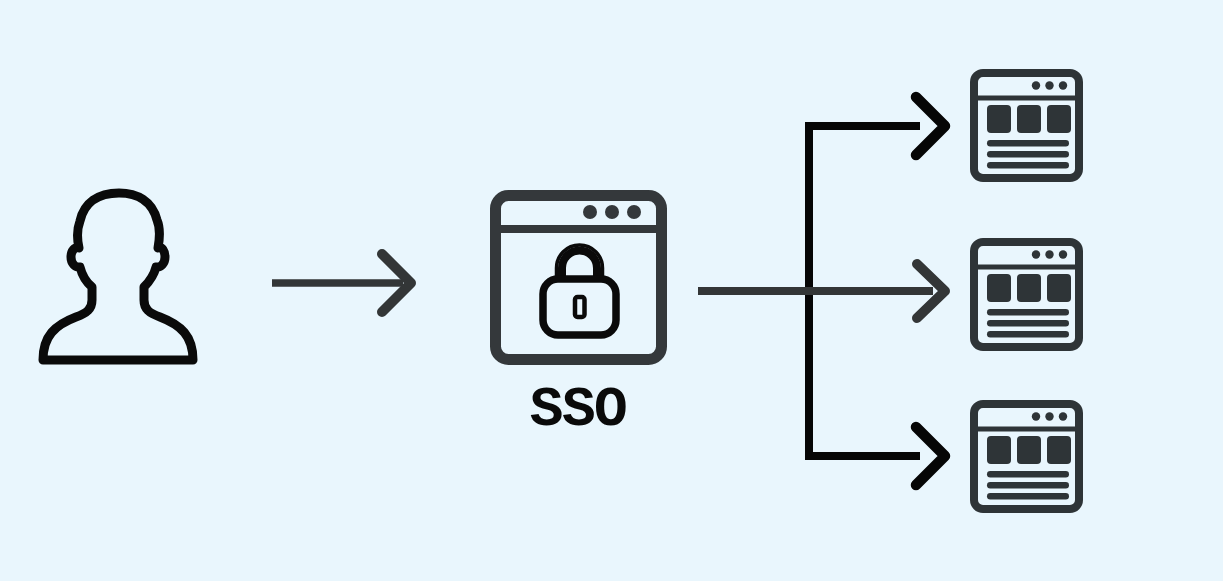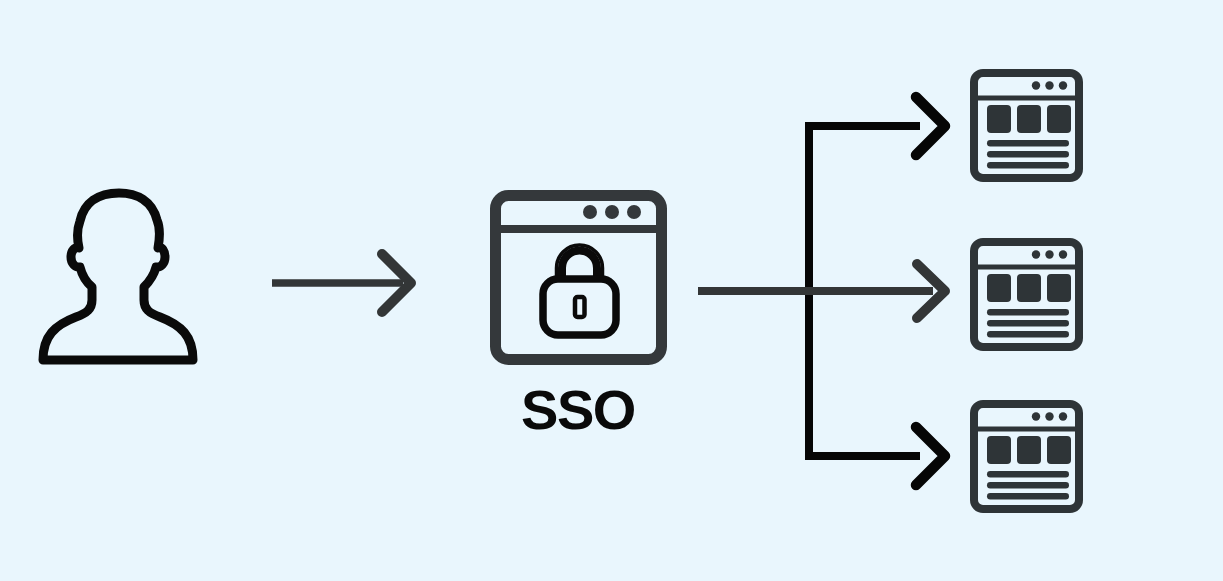--- a/index.html
+++ b/index.html
@@ -2,21 +2,21 @@
 <html style="--background: #e9f6fd; --ink-black: #0a0a0a; --window-charcoal: #34383b; --app-charcoal: #2e3437; --arrow-gray: #333637; --arrow-black: #060606;"><head>
 <meta charset="utf-8">
 <style>
   html, body { margin: 0; padding: 0; }
   body { background: var(--background, #e9f6fd); }
   .canvas {
     position: relative;
     width: 1223px;
     height: 581px;
     background: var(--background, #e9f6fd);
-    font-family: Liberation Sans, sans-serif;
+    font-family: Liberation Mono, monospace;
     overflow: hidden;
   }
   .connectors { position: absolute; left: 0; top: 0; width: 1223px; height: 581px; }
   .node { position: absolute; }
   .user-node   { left: 33px;  top: 188px; width: 170px; height: 180px; color: var(--ink-black, #0a0a0a); }
   .sso-node    { left: 490px; top: 190px; width: 177px; height: 175px; color: var(--window-charcoal, #34383b); }
   .sso-label {
     position: absolute;
     left: 488px; top: 382px; width: 180px;
     text-align: center;

